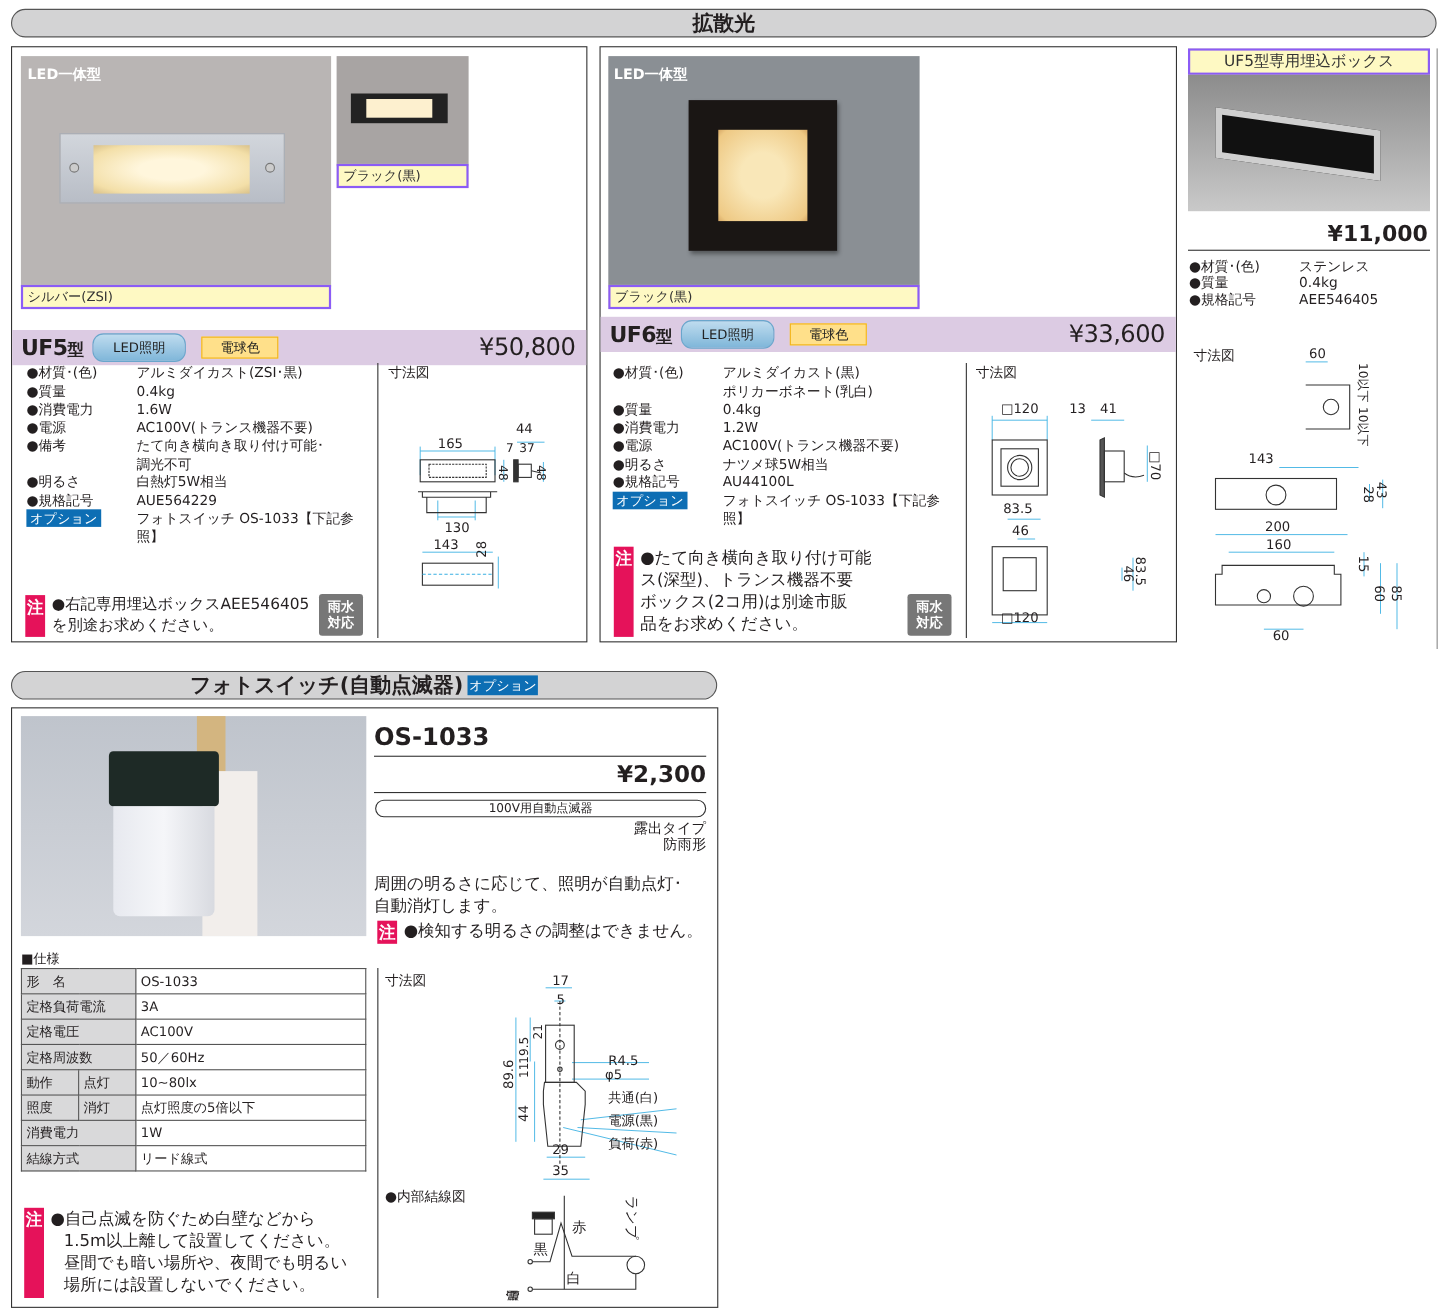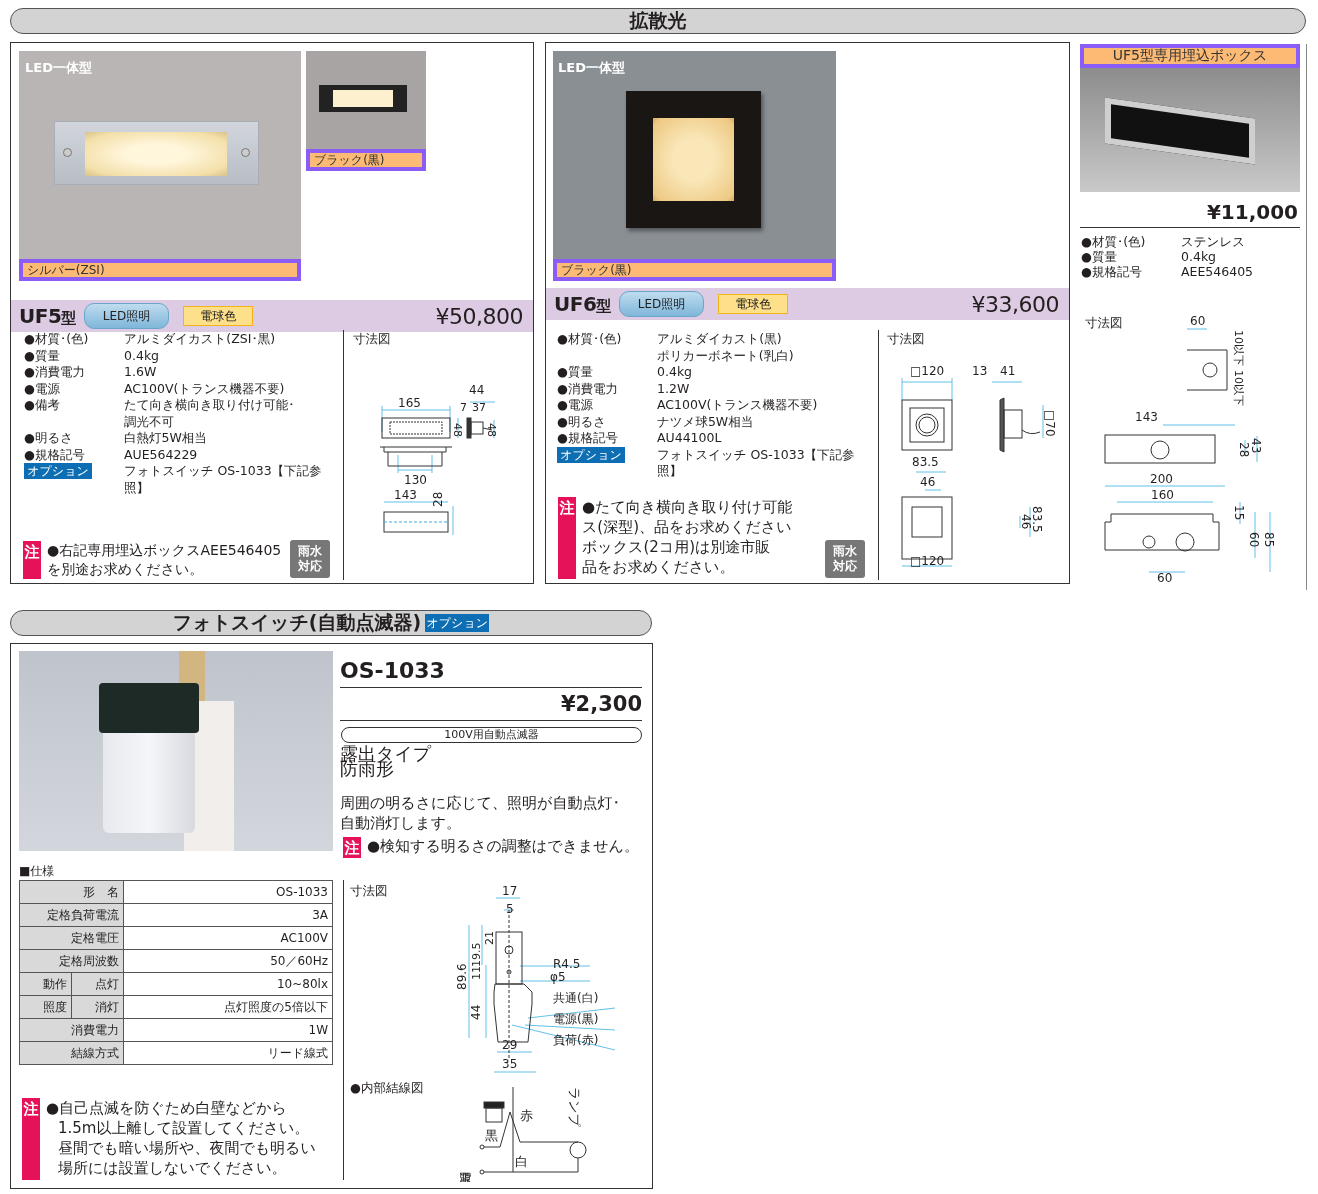--- a/index.html
+++ b/index.html
@@ -1,42 +1,42 @@
 <!DOCTYPE html>
 <html><head>
 <meta charset="utf-8">
 <style>
 *{box-sizing:border-box;margin:0;padding:0}
 body{width:1318px;height:1194px;background:#fff;font-family:"DejaVu Sans","Liberation Sans",sans-serif;color:#231f20;position:relative;overflow:hidden;font-size:13px}
 .abs{position:absolute}
 .section-bar{position:absolute;height:26px;background:#d3d3d4;border:1.5px solid #555;border-radius:14px;display:flex;align-items:center;justify-content:center;font-size:19px;font-weight:bold;color:#231f20}
 .panel{position:absolute;border:1.5px solid #333;background:#fff}
 .photo{position:absolute;overflow:hidden}
-.caption-box{position:absolute;background:#fdba74;border:4px solid #8b5cf6;font-size:12px;padding-left:4px;display:flex;align-items:center;color:#333}
+.caption-box{position:absolute;background:#fef9c3;border:2px solid #8b5cf6;font-size:12px;padding-left:4px;display:flex;align-items:center;color:#333}
 .led-tag{position:absolute;color:#fff;font-weight:bold;font-size:13px}
 .titlebar{position:absolute;height:32px;background:#dccbe3;display:flex;align-items:center;padding-left:8px}
 .model{font-size:20px;font-weight:900;letter-spacing:-0.5px;color:#231f20}
 .model small{font-size:15px;font-weight:900}
 .pill-led{margin-left:8px;height:20px;padding:12px 18px;border-radius:10px;background:linear-gradient(#bfdcef,#7fb6d9);border:1px solid #6aa6cc;font-size:12px;display:flex;align-items:center;color:#222}
 .pill-color{margin-left:14px;height:20px;width:70px;background:#ffe08a;border:1.5px solid #f3b418;font-size:12px;display:flex;align-items:center;justify-content:center;color:#222}
 .price{position:absolute;right:10px;font-size:22px;font-weight:normal;letter-spacing:-0.5px}
 .specs{position:absolute;font-size:12.5px;line-height:16.5px}
 .spec-row{display:flex}
 .spec-k{width:100px;flex:none}
 .spec-v{flex:1}
 .opt-tag{display:inline-block;background:#0d6eb4;color:#fff;font-size:12px;width:68px;text-align:center;line-height:16px}
 .vline{position:absolute;width:1px;background:#333}
 .diag-label{position:absolute;font-size:12.5px}
 .note-box{position:absolute;display:flex}
 .note-tag{background:#e5125a;color:#fff;font-weight:bold;font-size:15px;width:18px;text-align:center;padding-top:2px;flex:none}
 .note-text{font-size:14px;line-height:19px;padding-left:6px}
 .rain{position:absolute;width:40px;height:38px;background:#777;color:#fff;border-radius:3px;font-size:12px;line-height:15px;text-align:center;padding-top:4px;font-weight:bold}
 svg text{font-family:"DejaVu Sans","Liberation Sans",sans-serif}
 table.spec{border-collapse:collapse;font-size:12px}
-table.spec td{border:1px solid #555;height:23px;text-align:right;padding:0 4px}
+table.spec td{border:1px solid #555;height:23px;text-align:left;padding:0 4px}
 table.spec td.k{background:#d9d9da}
 </style>
 </head>
 <body>
 
 <div class="section-bar" style="left:10px;top:8px;width:1296px;">
   <span>拡散光</span>
 </div>
 
 <div class="panel" style="left:10px;top:42px;width:524px;height:542px;"></div>
@@ -203,21 +203,21 @@
   <div class="spec-row">
       <span class="spec-k"><span class="opt-tag">オプション</span></span>
       <span class="spec-v">フォトスイッチ OS-1033【下記参照】</span>
     </div>
 </div>
 
 <div class="note-box" style="left:558px;top:497px;width:270px;height:82px;">
   <div class="note-tag">注</div>
   <div class="note-text" style="font-size:15px;line-height:20px">
     <div>●たて向き横向き取り付け可能</div>
-      <div>ス(深型)、品をお求めください</div>
+      <div>ス(深型)、トランス機器不要</div>
       <div>ボックス(2コ用)は別途市販</div>
       <div>品をお求めください。</div>
   </div>
 </div>
 <div class="rain" style="left:825px;top:540px;">
     <div>雨水</div>
     <div>対応</div>
   </div>
 
 <div class="vline" style="left:878px;top:330px;height:250px;"></div>
@@ -330,21 +330,21 @@
   <div class="abs" style="left:165px;top:50px;width:50px;height:150px;background:#f2eeeb"></div>
   <div class="abs" style="left:80px;top:32px;width:100px;height:50px;background:#1e2a26;border-radius:4px"></div>
   <div class="abs" style="left:84px;top:82px;width:92px;height:100px;background:linear-gradient(90deg,#e7e9ef,#f5f6f9,#d8dae0);border-radius:0 0 6px 6px"></div>
 </div>
 
 <div class="abs" style="left:340px;top:658px;font-size:22px;font-weight:900;">OS-1033</div>
 <div class="abs" style="left:340px;top:687px;width:302px;height:1px;background:#333"></div>
 <div class="abs" style="left:440px;top:692px;width:202px;text-align:right;font-size:21px;font-weight:bold;">¥2,300</div>
 <div class="abs" style="left:340px;top:720px;width:302px;height:1px;background:#333"></div>
 <div class="abs" style="left:341px;top:727px;width:301px;height:16px;border:1px solid #333;border-radius:8px;font-size:11px;text-align:center;line-height:14px;">100V用自動点滅器</div>
-<div class="abs" style="left:340px;top:746px;width:302px;text-align:left;font-size:18px;line-height:15px;">
+<div class="abs" style="left:340px;top:746px;width:302px;text-align:right;font-size:13px;line-height:15px;">
   <div>露出タイプ</div>
     <div>防雨形</div>
 </div>
 <div class="abs" style="left:340px;top:793px;font-size:15px;line-height:20px;">
   <div>周囲の明るさに応じて、照明が自動点灯･</div>
     <div>自動消灯します。</div>
 </div>
 <div class="note-box" style="left:343px;top:837px;">
   <div class="note-tag">注</div>
   <div class="note-text" style="font-size:15px">●検知する明るさの調整はできません。</div>

